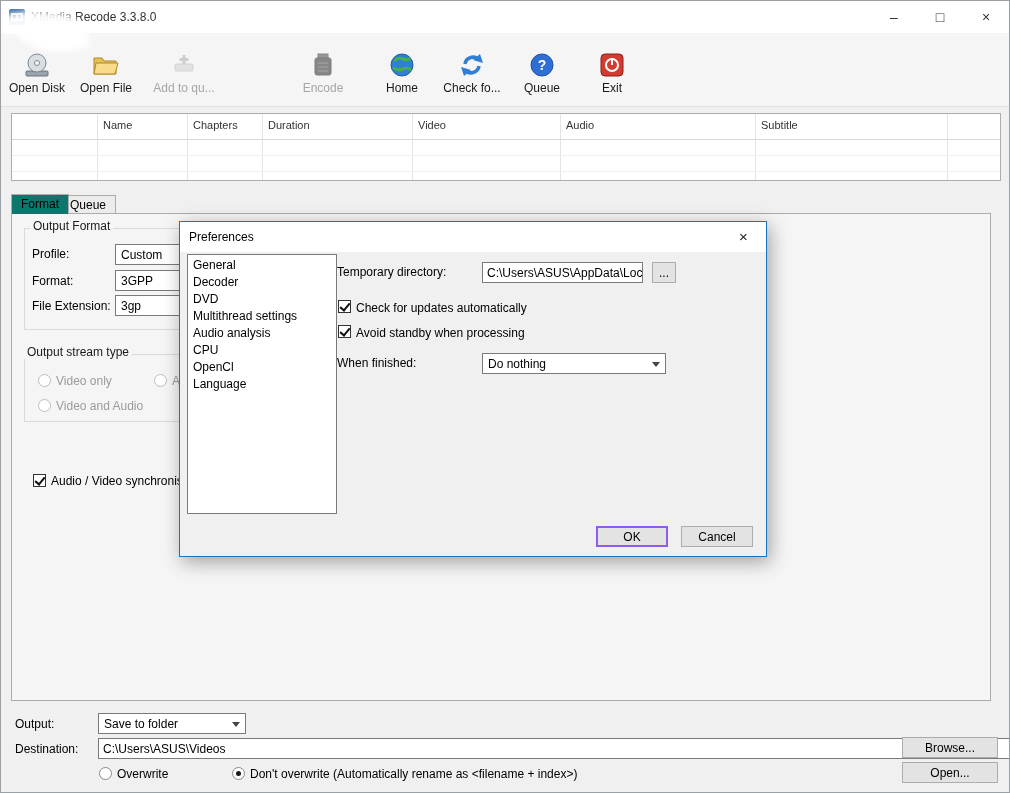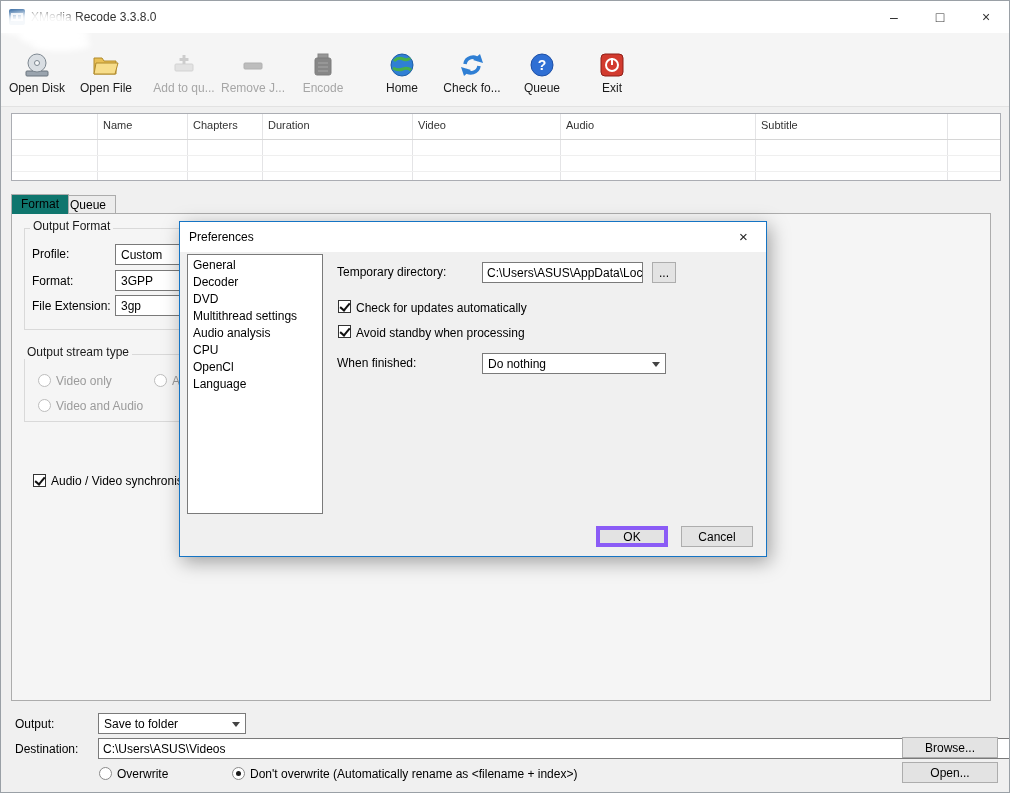--- a/index.html
+++ b/index.html
@@ -35,33 +35,33 @@
   .groupbox{position:absolute;border:1px solid #d9d9d9}
   .grouplabel{position:absolute;font-size:12px;color:#1a1a1a;background:#f5f5f5;padding:0 3px;white-space:nowrap;z-index:1}
 
   
   .lbl{position:absolute;font-size:12px;white-space:nowrap;color:#000}
   .lbl.dim{color:#9b9b9b}
   .combo{position:absolute;height:21px;background:#fff;border:1px solid #7a7a7a;font-size:12px;padding:3px 18px 0 5px;white-space:nowrap;overflow:hidden}
   .combo .arrow{position:absolute;right:5px;top:8px;width:0;height:0;border-left:4px solid transparent;border-right:4px solid transparent;border-top:5px solid #444}
   .textbox{position:absolute;height:21px;background:#fff;border:1px solid #7a7a7a;font-size:12px;padding:3px 4px 0 4px;white-space:nowrap;overflow:hidden}
   .btn{position:absolute;height:21px;background:#e3e3e3;border:1px solid #adadad;display:flex;align-items:center;justify-content:center;font-size:12px;white-space:nowrap}
-  .btn.default{border:4px solid #8b5cf6}
+  .btn.default{border:2px solid #8b5cf6}
   .checkbox{position:absolute;width:13px;height:13px;background:#fff;border:1px solid #333}
   .checkbox.checked::after{content:"";position:absolute;left:3px;top:0;width:4px;height:8px;border-right:2px solid #111;border-bottom:2px solid #111;transform:rotate(40deg)}
   .radio{position:absolute;width:13px;height:13px;border-radius:50%;background:#fff;border:1px solid #8a8a8a}
   .radio.disabled{border-color:#bdbdbd}
   .radio.checked::after{content:"";position:absolute;left:3px;top:3px;width:5px;height:5px;border-radius:50%;background:#1a1a1a}
 
   
   .dialog{position:absolute;left:178px;top:220px;width:588px;height:336px;background:#f0f0f0;border:1px solid #1574c4;box-shadow:3px 5px 18px rgba(0,0,0,.35);z-index:10}
   .dlg-title{position:absolute;left:0;top:0;right:0;height:30px;background:#fff}
   .dlg-title-text{position:absolute;left:9px;top:8px;font-size:12px;color:#000}
   .dlg-close{position:absolute;right:0;top:0;width:45px;height:29px;display:flex;align-items:center;justify-content:center;font-size:15px;color:#222}
-  .listbox{position:absolute;left:7px;top:32px;width:136px;height:260px;background:#fff;border:1px solid #7a7a7a;padding:2px 0;overflow:hidden}
+  .listbox{position:absolute;left:7px;top:32px;width:150px;height:260px;background:#fff;border:1px solid #7a7a7a;padding:2px 0;overflow:hidden}
   .lb-item{padding:1px 5px;font-size:12px;line-height:15px;white-space:nowrap}
 
   
   .artifact{position:absolute;background:rgba(255,255,255,.95);border-radius:50%;filter:blur(3px);z-index:6;pointer-events:none}
 </style>
 </head>
 <body>
 
 <div class="window">
 
@@ -101,28 +101,20 @@
       <span class="tb-label">Open File</span>
     </div>
     <div class="tb-item disabled" style="left:148px">
       <span class="tb-icon">
         <svg width="26" height="26" viewBox="0 0 26 26">
             <rect x="4" y="12" width="18" height="7" rx="1" fill="#cfd4d9" stroke="#b2b8be"></rect>
             <path d="M13 3 v9 M8.5 7.5 h9" stroke="#a9afb6" stroke-width="3"></path>
           </svg>
       </span>
       <span class="tb-label">Add to qu...</span>
-    </div>
-    <div class="tb-item disabled" style="left:217px">
-      <span class="tb-icon">
-        <svg width="26" height="26" viewBox="0 0 26 26">
-            <rect x="4" y="11" width="18" height="6" rx="1" fill="#8d9298" stroke="#74797f"></rect>
-          </svg>
-      </span>
-      <span class="tb-label">Remove J...</span>
     </div>
     <div class="tb-item disabled" style="left:287px">
       <span class="tb-icon">
         <svg width="24" height="26" viewBox="0 0 24 26">
             <rect x="7" y="2" width="10" height="5" fill="#4a4a50" stroke="#2a2a2e"></rect>
             <rect x="4" y="6" width="16" height="17" rx="2" fill="#2f2f33" stroke="#1a1a1c"></rect>
             <path d="M7 11 h10 M7 15 h10 M7 19 h10" stroke="#6a6a72"></path>
           </svg>
       </span>
       <span class="tb-label">Encode</span>

